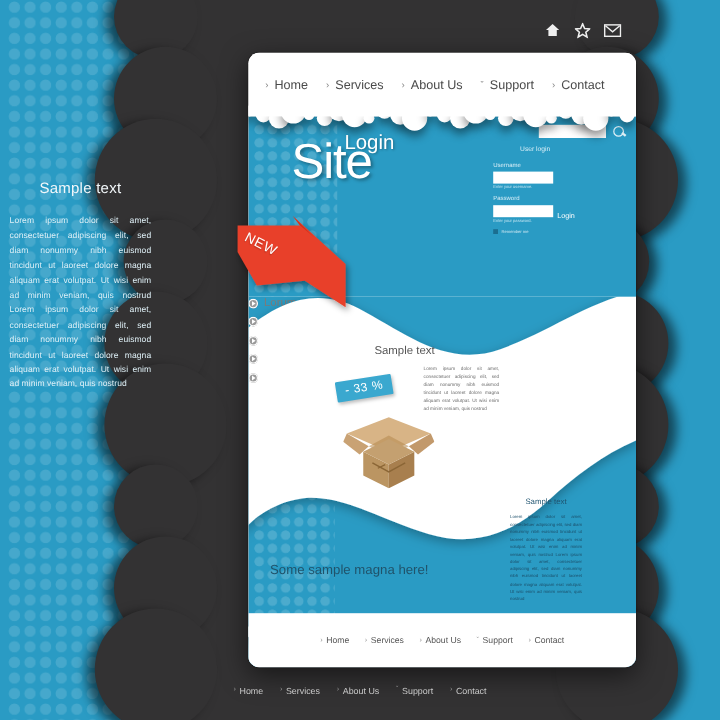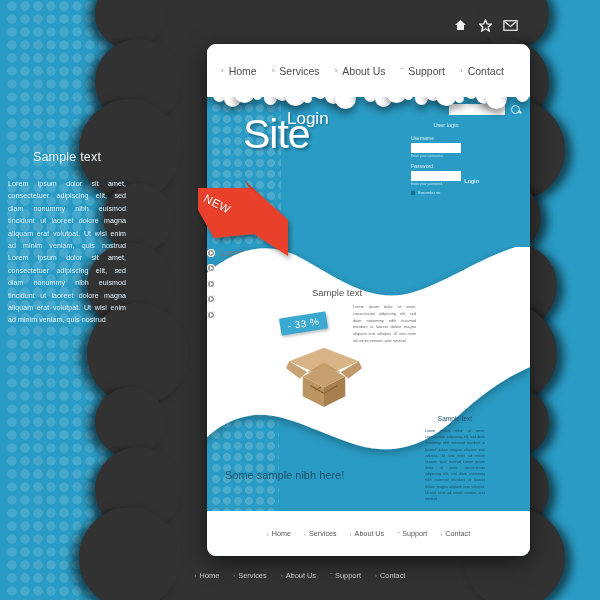--- a/index.html
+++ b/index.html
@@ -397,21 +397,21 @@
         <div class="li">
           <span class="bullet"></span>
           <span class="lbl">Lorum</span>
         </div>
         <div class="li">
           <span class="bullet"></span>
           <span class="lbl">Lorum</span>
         </div>
       </div>
 
-      <div id="big-sample">Some sample nibh here!</div>
+      <div id="big-sample">Some sample magna here!</div>
 
       <div id="bot-right">
         <div class="bt">Sample text</div>
         <div class="bp">Lorem  ipsum dolor sit  amet, consectetuer adipiscing  elit, sed  diam  nonummy  nibh euismod tincidunt ut  laoreet dolore magna  aliquam  erat volutpat. Ut wisi  enim  ad minim veniam, quis  nostrud Lorem  ipsum dolor sit  amet, consectetuer adipiscing  elit, sed  diam  nonummy  nibh euismod tincidunt ut  laoreet dolore magna  aliquam  erat volutpat. Ut wisi  enim  ad minim veniam, quis  nostrud</div>
       </div>
     </div>
 
     <div class="torn-strip" id="torn-bottom" style="top:478px;">
         <i style="width: 9px; height: 9px; left: -4.5px; top: -0.5px;"></i>
         <i style="width: 13px; height: 13px; left: 6.1px; top: -0.5px;"></i>

